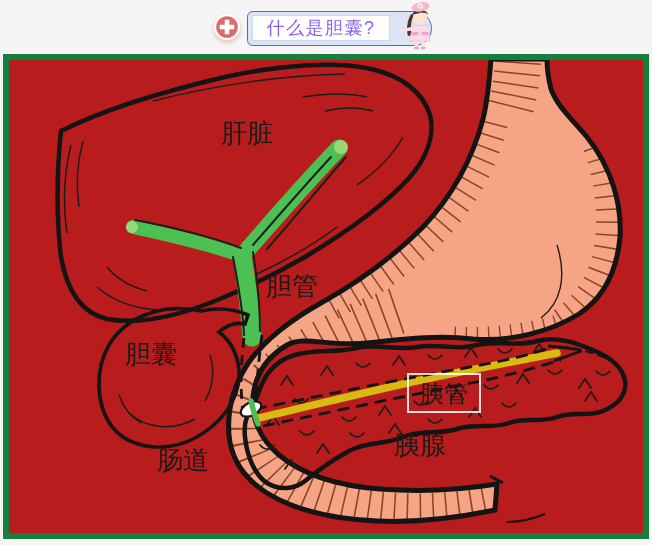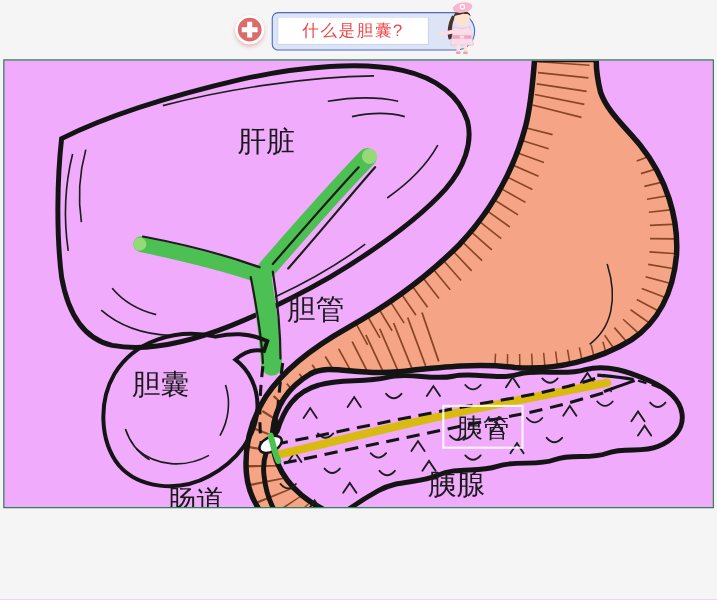--- a/index.html
+++ b/index.html
@@ -11,25 +11,25 @@
   
   .header{position:absolute;left:0;top:0;width:652px;height:54px;}
   .cross-icon{position:absolute;left:213px;top:13px;width:28px;height:28px;
     filter:drop-shadow(0 2px 2px rgba(219,106,106,.45));}
   .pill{position:absolute;left:247px;top:11px;width:185px;height:35px;
     box-sizing:border-box;border:1.6px solid #4a6bbf;border-radius:6px 18px 18px 6px;
     background:#dce4f6;}
   .pill-inner{position:absolute;left:4px;top:3px;width:138px;height:26px;
     box-sizing:border-box;background:#ffffff;border:1px solid #c9d6ef;
     display:flex;align-items:center;justify-content:center;
-    font-size:15px;letter-spacing:1.5px;color:#ef4444;white-space:nowrap;}
+    font-size:18px;letter-spacing:1.5px;color:#8b5cf6;white-space:nowrap;}
   .nurse{position:absolute;left:397px;top:1px;width:46px;height:50px;}
   
-  .panel{position:absolute;left:3px;top:54px;width:646px;height:408px;
-    box-sizing:border-box;background:#f0abfc;border:1px solid #15803d;overflow:hidden;}
+  .panel{position:absolute;left:3px;top:54px;width:646px;height:485px;
+    box-sizing:border-box;background:#b91c1c;border:6px solid #15803d;overflow:hidden;}
   .panel svg{display:block;}
   
   .ol{stroke:#141414;fill:none;}
   .thin{stroke:#1d1d1d;fill:none;}
   .lbl{fill:#1a1a1a;font-size:26px;}
   .lbl-sm{fill:#1a1a1a;font-size:24px;}
   text{font-family:"Liberation Sans","DejaVu Sans",sans-serif;}
 </style>
 </head>
 <body>

